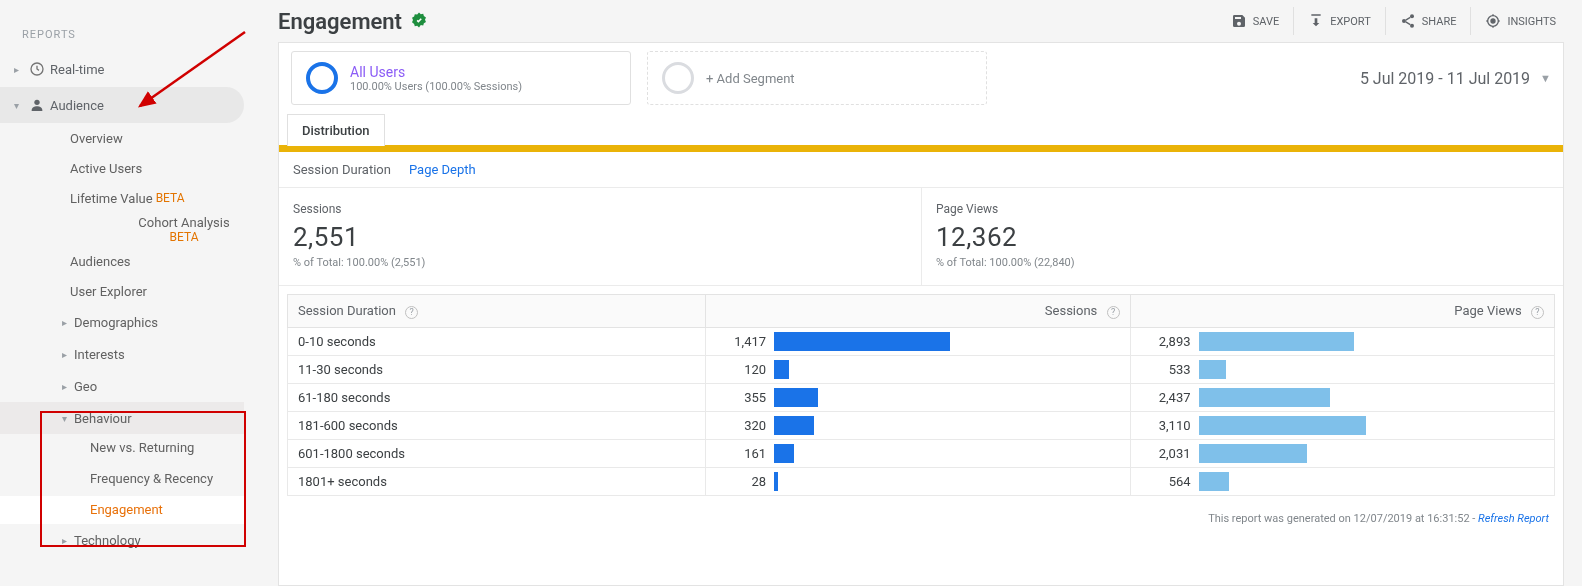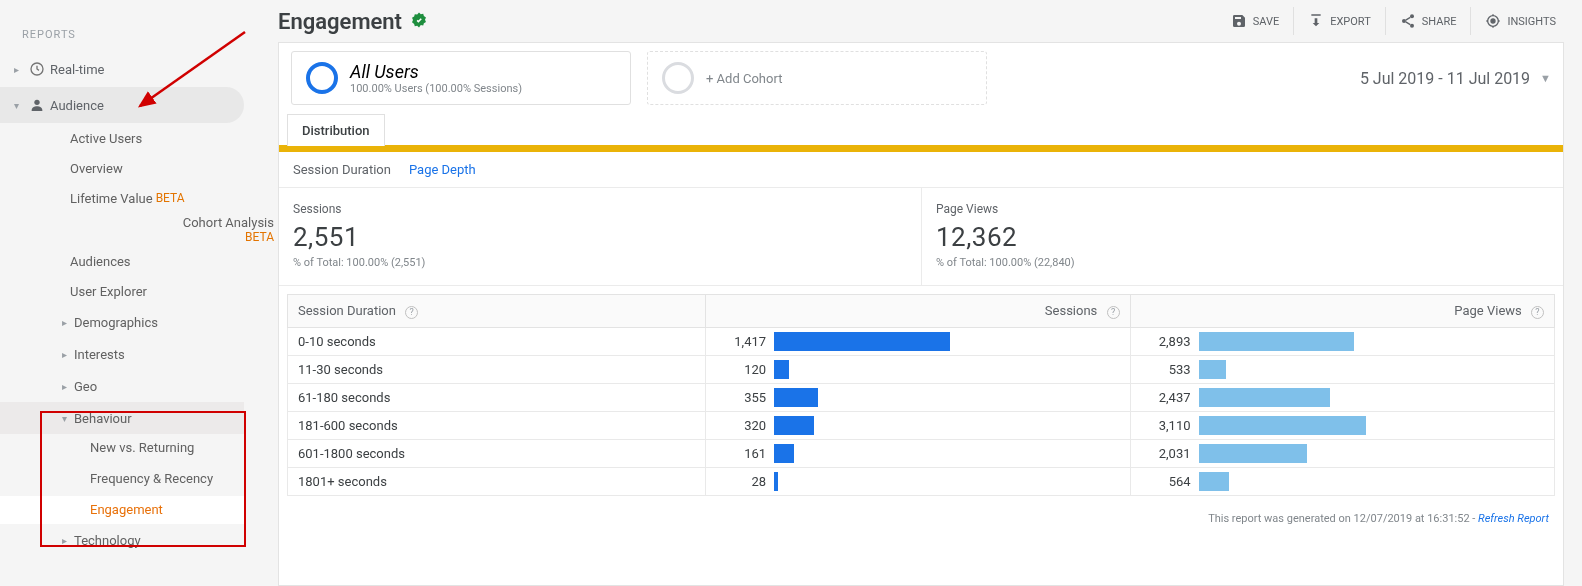--- a/index.html
+++ b/index.html
@@ -160,21 +160,21 @@
     display: flex; align-items: center;
     padding: 0 14px;
     gap: 12px;
   }
   .ring {
     width: 32px; height: 32px;
     border: 4px solid #1a73e8;
     border-radius: 50%;
   }
   .ring.grey { border-color: #dadce0; }
-  .seg-text .t1 { font-size: 18px; color: #000000; font-style: italic; }
+  .seg-text .t1 { font-size: 14px; color: #8b5cf6; }
   .seg-text .t2 { font-size: 11px; color: #80868b; }
   .seg-card.dashed { border-style: dashed; color: #80868b; font-size: 13px; }
   .seg-card.dashed .ring { border-width: 3px; }
   .date-picker {
     margin-left: auto;
     font-size: 16px;
     color: #5f6368;
     display: flex; align-items: center; gap: 10px;
     cursor: pointer;
   }
@@ -295,27 +295,27 @@
       <span class="chev">▾</span>
       <span class="icon">
         <svg width="16" height="16" viewBox="0 0 24 24" fill="#5f6368">
             <circle cx="12" cy="8" r="4"></circle>
             <path d="M4 20c0-4 4-6 8-6s8 2 8 6v1H4z"></path>
           </svg>
       </span>
       <span>Audience</span>
     </div>
 
+    <div class="sub">Overview</div>
     <div class="sub">Active Users</div>
-    <div class="sub">Overview</div>
     <div class="sub">
       <span>Lifetime Value</span>
       <span class="beta">BETA</span>
     </div>
-    <div class="sub" style="height:auto;flex-direction:column;align-items:flex-end;padding-top:2px;padding-bottom:2px;margin-left:24px;">
+    <div class="sub" style="height:auto;flex-direction:column;align-items:center;padding-top:2px;padding-bottom:2px;margin-left:24px;">
       <span>Cohort Analysis</span>
       <span class="beta" style="margin-left:0">BETA</span>
     </div>
     <div class="sub">Audiences</div>
     <div class="sub">User Explorer</div>
 
     <div class="sub-chev">
       <span class="chev">▸</span>
       <span>Demographics</span>
     </div>
@@ -400,21 +400,21 @@
       <div class="seg-row">
         <div class="seg-card">
           <div class="ring"></div>
           <div class="seg-text">
             <div class="t1">All Users</div>
             <div class="t2">100.00% Users (100.00% Sessions)</div>
           </div>
         </div>
         <div class="seg-card dashed">
           <div class="ring grey"></div>
-          <span>+ Add Cohort</span>
+          <span>+ Add Segment</span>
         </div>
         <div class="date-picker">
           <span>5 Jul 2019 - 11 Jul 2019</span>
           <span style="font-size:11px;color:#9aa0a6">▼</span>
         </div>
       </div>
 
       <div class="tab-strip">
         <div class="tab active">Distribution</div>
       </div>

